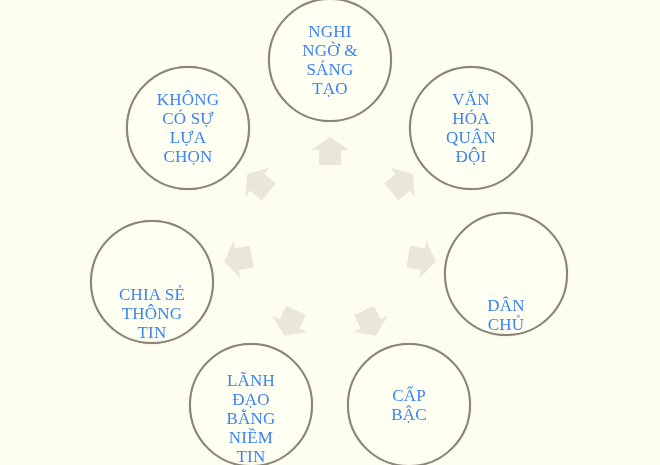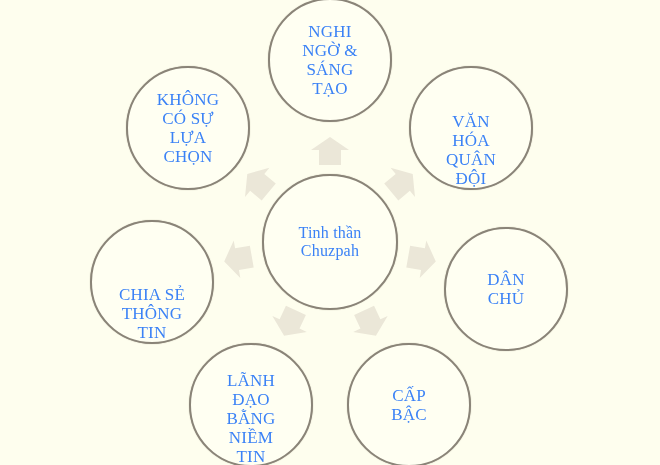--- a/index.html
+++ b/index.html
@@ -73,40 +73,36 @@
     <svg viewBox="0 0 40 30">
         <polygon points="20,1 39,14 31,14 31,29 9,29 9,14 1,14" fill="#ebe7d8"></polygon>
       </svg>
   </div>
   <div class="arrow" style="left:350px; top:308px; transform: rotate(155deg);">
     <svg viewBox="0 0 40 30">
         <polygon points="20,1 39,14 31,14 31,29 9,29 9,14 1,14" fill="#ebe7d8"></polygon>
       </svg>
   </div>
 
-  <div class="circle center" style="left:262px; top:174px; width:136px; height:136px;">
-    <span class="label">Tinh thần
-Chuzpah</span>
-  </div>
 
   <div class="circle" style="left:268px; top:-2px; width:124px; height:124px;">
     <span class="label">NGHI
 NGỜ &amp;
 SÁNG
 TẠO</span>
   </div>
 
-  <div class="circle" style="left:409px; top:66px; width:124px; height:124px;align-items:flex-end;">
+  <div class="circle" style="left:409px; top:66px; width:124px; height:124px;">
     <span class="label">VĂN
 HÓA
 QUÂN
 ĐỘI</span>
   </div>
 
-  <div class="circle" style="left:444px; top:227px; width:124px; height:124px;">
+  <div class="circle" style="left:444px; top:212px; width:124px; height:124px;align-items:flex-end;">
     <span class="label">DÂN
 CHỦ</span>
   </div>
 
   <div class="circle" style="left:347px; top:343px; width:124px; height:124px;">
     <span class="label">CẤP
 BẬC</span>
   </div>
 
   <div class="circle" style="left:189px; top:343px; width:124px; height:124px;">

